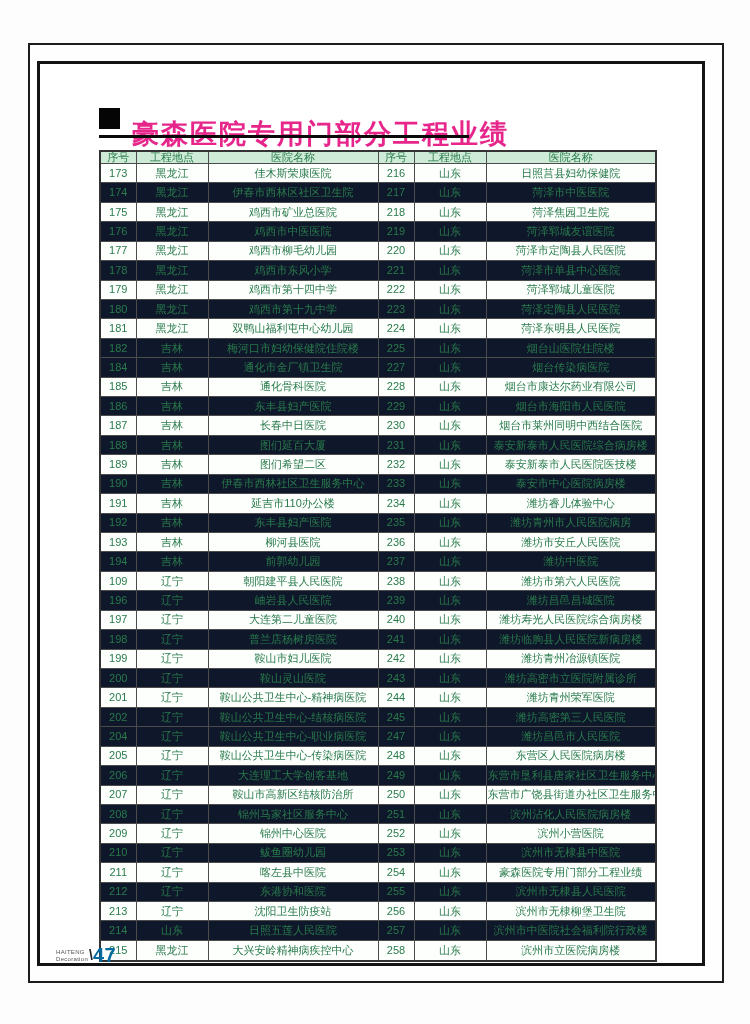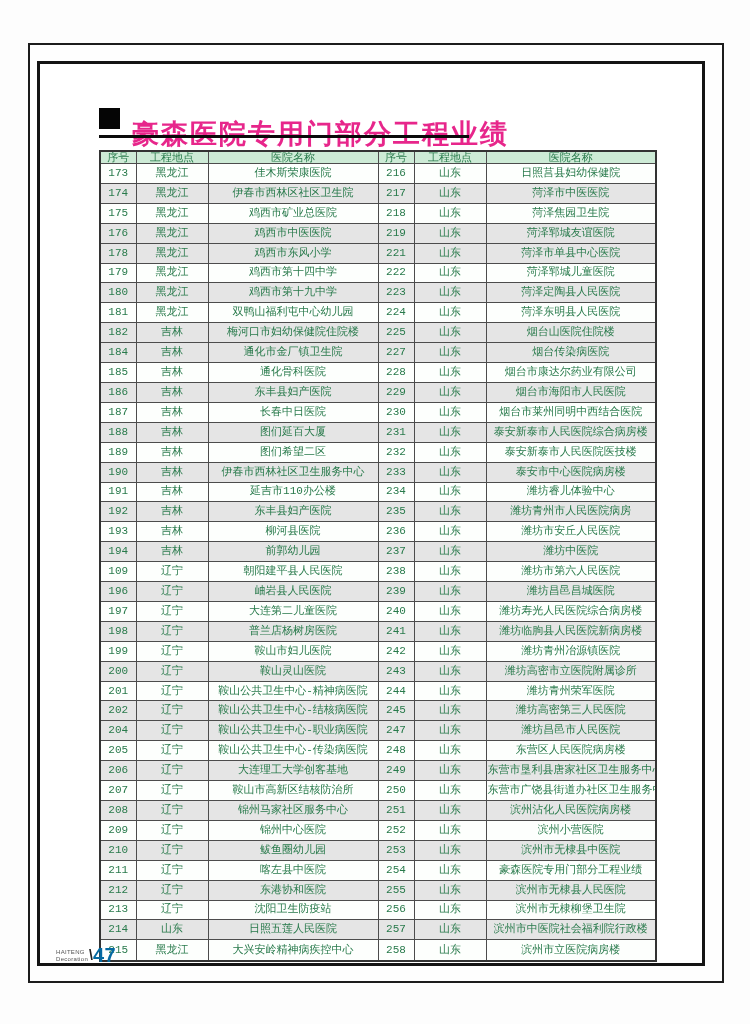--- a/index.html
+++ b/index.html
@@ -35,22 +35,22 @@
     font-size:11px;color:#287a4b;
   }
   table.projects th,table.projects td{
     border:1px solid #4c4c4c;
     text-align:center;vertical-align:middle;
     padding:0 1px;overflow:hidden;white-space:nowrap;
     font-weight:normal;line-height:1;
   }
   table.projects{border:2px solid #333;}
   table.projects thead th{background:#cdebd6;}
-  table.projects tbody tr{background:#fdfffd;font-family:Liberation Mono, monospace;}
-  table.projects tbody tr.alt{background:#e5e5e5;padding-left:32px;}
+  table.projects tbody tr{background:#fdfffd;}
+  table.projects tbody tr.alt{background:#0f172a;padding-left:32px;}
   .col-no{width:36px;}
   .col-loc{width:72px;}
   .col-hosp{width:170px;}
   .footer-logo{
     position:absolute;left:56px;top:944px;display:flex;align-items:center;color:#333;
   }
   .footer-brand{
     display:flex;flex-direction:column;font-size:6px;line-height:7px;
     color:#555;letter-spacing:0.3px;
   }
@@ -118,20 +118,28 @@
         <td>菏泽焦园卫生院</td>
       </tr>
       <tr class="alt">
         <td>176</td>
         <td>黑龙江</td>
         <td>鸡西市中医医院</td>
         <td>219</td>
         <td>山东</td>
         <td>菏泽郓城友谊医院</td>
       </tr>
+      <tr>
+        <td>177</td>
+        <td>黑龙江</td>
+        <td>鸡西市柳毛幼儿园</td>
+        <td>220</td>
+        <td>山东</td>
+        <td>菏泽市定陶县人民医院</td>
+      </tr>
       <tr class="alt">
         <td>178</td>
         <td>黑龙江</td>
         <td>鸡西市东风小学</td>
         <td>221</td>
         <td>山东</td>
         <td>菏泽市单县中心医院</td>
       </tr>
       <tr>
         <td>179</td>

